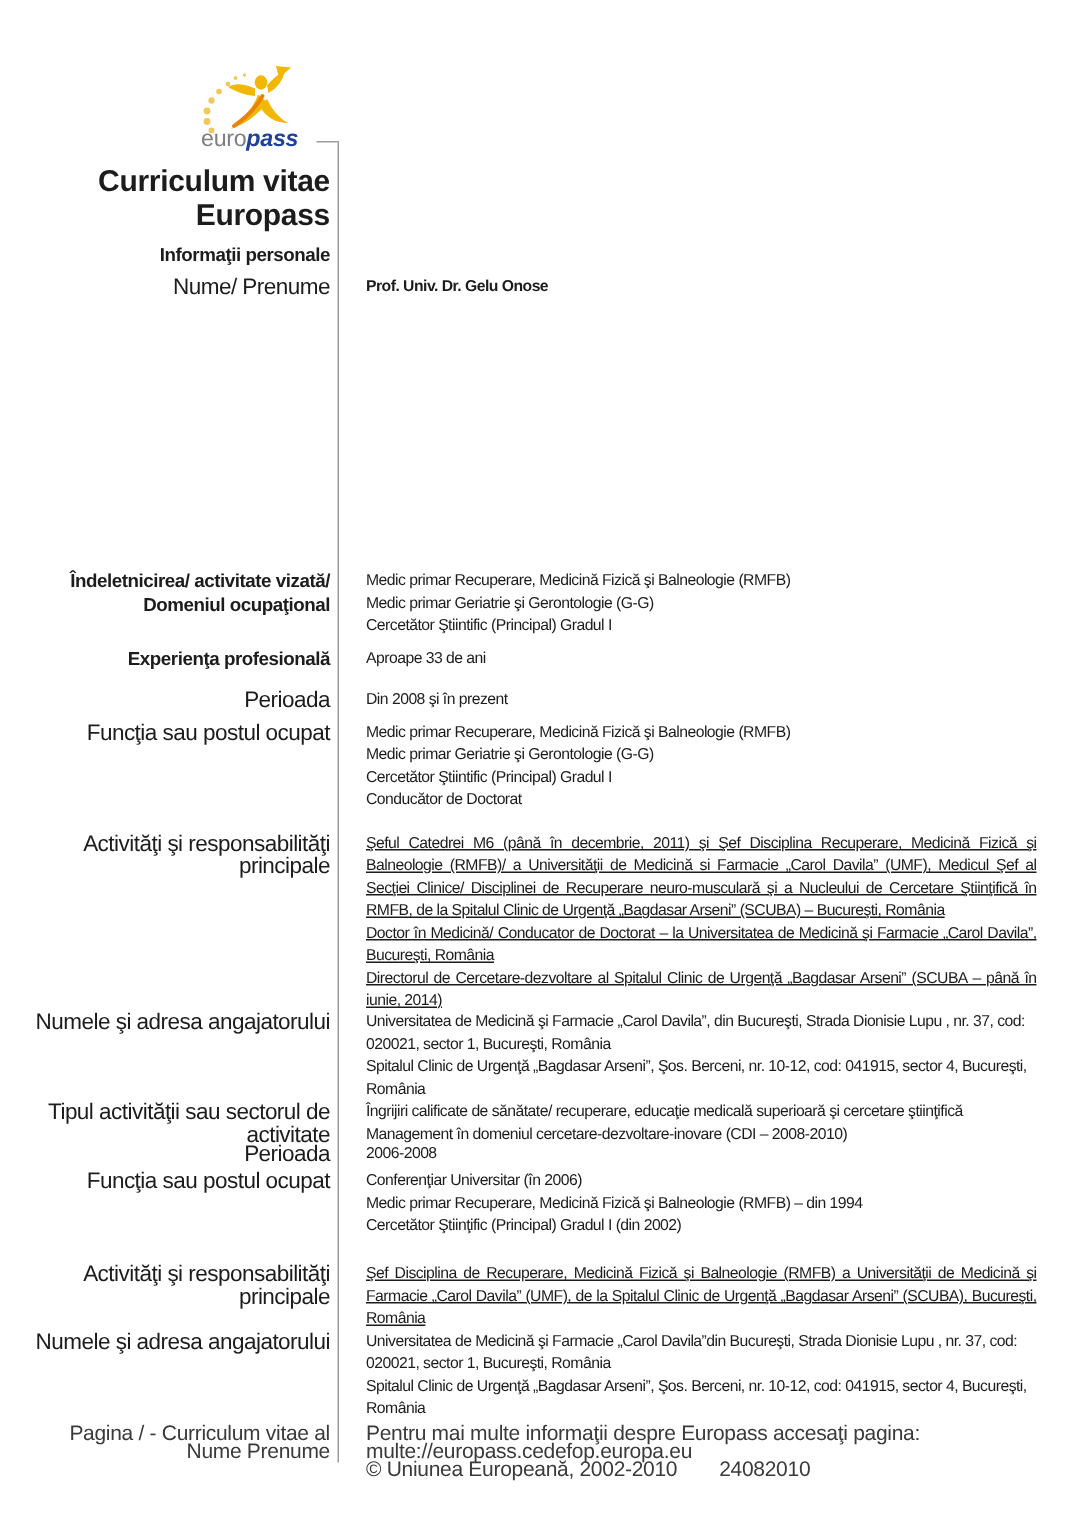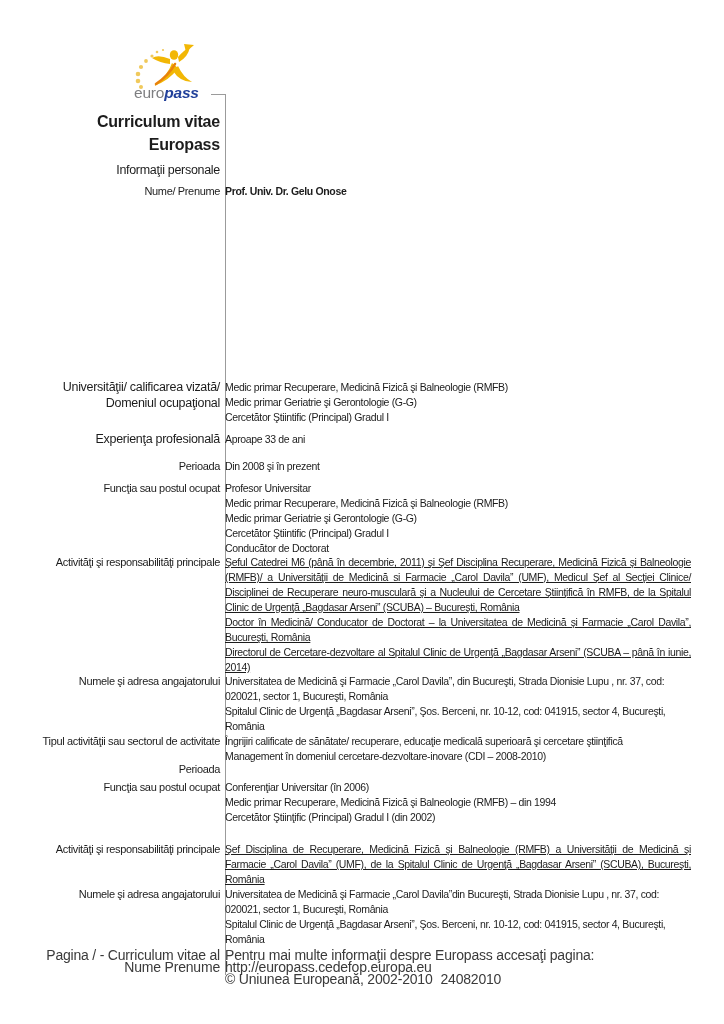--- a/index.html
+++ b/index.html
@@ -12,34 +12,34 @@
   .logo{position:absolute;left:120px;top:40px;width:110px;height:64px;}
   .logo svg{position:absolute;left:2px;top:2px;}
   .logo-text{
     position:absolute;left:14px;top:45px;font-size:15.5px;line-height:16px;
     letter-spacing:-0.2px;white-space:nowrap;
   }
   .logo-text .euro{color:#7d7e80;font-weight:normal;}
   .logo-text .pass{color:#21409a;font-weight:bold;font-style:italic;}
   .row{position:absolute;left:0;width:724px;display:grid;grid-template-columns:225px 1fr;}
   .lbl{
-    text-align:right;padding-right:5px;font-size:11px;line-height:15px;
+    text-align:right;padding-right:5px;font-size:15px;line-height:15px;
     letter-spacing:-0.35px;
   }
-  .lbl.head{font-weight:normal;font-size:12.5px;line-height:16px;letter-spacing:-0.3px;padding-left:42px;}
+  .lbl.head{font-weight:bold;font-size:12.5px;line-height:16px;letter-spacing:-0.3px;padding-left:42px;}
   .val{
-    padding-left:0;padding-right:33px;font-size:10.5px;line-height:15px;
+    padding-left:19px;padding-right:33px;font-size:10.5px;line-height:15px;
     letter-spacing:-0.35px;
   }
   .val.pad{padding-top:1px;}
   .para{text-align:justify;text-decoration:underline;}
   .bold{font-weight:bold;}
-  .title .lbl{font-size:16px;font-weight:bold;line-height:23px;letter-spacing:-0.2px;}
+  .title .lbl{font-size:20px;font-weight:bold;line-height:23px;letter-spacing:-0.2px;}
   .footer .lbl,.footer .val{font-size:14px;line-height:12px;color:#3a3a3a;letter-spacing:-0.2px;}
-  .date-sep{margin-left:8px;}
+  .date-sep{margin-left:28px;}
 </style>
 </head>
 <body>
 
 <div class="page">
 
   <div class="vline"></div>
   <div class="hline"></div>
 
   <div class="logo">
@@ -82,21 +82,21 @@
     <div class="val"></div>
   </div>
 
   <div class="row" style="top:184px">
     <div class="lbl">Nume/ Prenume</div>
     <div class="val bold">Prof. Univ. Dr. Gelu Onose</div>
   </div>
 
   <div class="row" style="top:379px">
     <div class="lbl head">
-      <div>Universităţii/ calificarea vizată/</div>
+      <div>Îndeletnicirea/ activitate vizată/</div>
       <div>Domeniul ocupaţional</div>
     </div>
     <div class="val pad">
       <div>Medic primar Recuperare, Medicină Fizică şi Balneologie (RMFB)</div>
       <div>Medic primar Geriatrie şi Gerontologie (G-G)</div>
       <div>Cercetător Ştiintific (Principal) Gradul I</div>
     </div>
   </div>
 
   <div class="row" style="top:431px">
@@ -105,21 +105,20 @@
   </div>
 
   <div class="row" style="top:459px">
     <div class="lbl">Perioada</div>
     <div class="val">Din 2008 şi în prezent</div>
   </div>
 
   <div class="row" style="top:481px">
     <div class="lbl">Funcţia sau postul ocupat</div>
     <div class="val">
-      <div>Profesor Universitar</div>
       <div>Medic primar Recuperare, Medicină Fizică şi Balneologie (RMFB)</div>
       <div>Medic primar Geriatrie şi Gerontologie (G-G)</div>
       <div>Cercetător Ştiintific (Principal) Gradul I</div>
       <div>Conducător de Doctorat</div>
     </div>
   </div>
 
   <div class="row" style="top:555px">
     <div class="lbl">Activităţi şi responsabilităţi principale</div>
     <div class="val">
@@ -140,20 +139,21 @@
   <div class="row" style="top:734px">
     <div class="lbl">Tipul activităţii sau sectorul de activitate</div>
     <div class="val">
       <div>Îngrijiri calificate de sănătate/ recuperare, educaţie medicală superioară şi cercetare ştiinţifică</div>
       <div>Management în domeniul cercetare-dezvoltare-inovare (CDI – 2008-2010)</div>
     </div>
   </div>
 
   <div class="row" style="top:762px">
     <div class="lbl">Perioada</div>
+    <div class="val">2006-2008</div>
   </div>
 
   <div class="row" style="top:780px">
     <div class="lbl">Funcţia sau postul ocupat</div>
     <div class="val">
       <div>Conferenţiar Universitar (în 2006)</div>
       <div>Medic primar Recuperare, Medicină Fizică şi Balneologie (RMFB) – din 1994</div>
       <div>Cercetător Ştiinţific (Principal) Gradul I (din 2002)</div>
     </div>
   </div>
@@ -172,18 +172,18 @@
       <div>Spitalul Clinic de Urgenţă „Bagdasar Arseni”, Şos. Berceni, nr. 10-12, cod: 041915, sector 4, Bucureşti, România</div>
     </div>
   </div>
 
   <div class="row footer" style="top:949px">
     <div class="lbl">
       <div>Pagina / - Curriculum vitae al</div>
       <div>Nume Prenume</div>
     </div>
     <div class="val">
-      <div>Pentru mai multe informaţii despre Europass accesaţi pagina: http://europass.cedefop.europa.eu</div>
+      <div>Pentru mai multe informaţii despre Europass accesaţi pagina: multe://europass.cedefop.europa.eu</div>
       <div><span>© Uniunea Europeană, 2002-2010</span><span class="date-sep">24082010</span></div>
     </div>
   </div>
 
 </div>
 
 </body></html>

